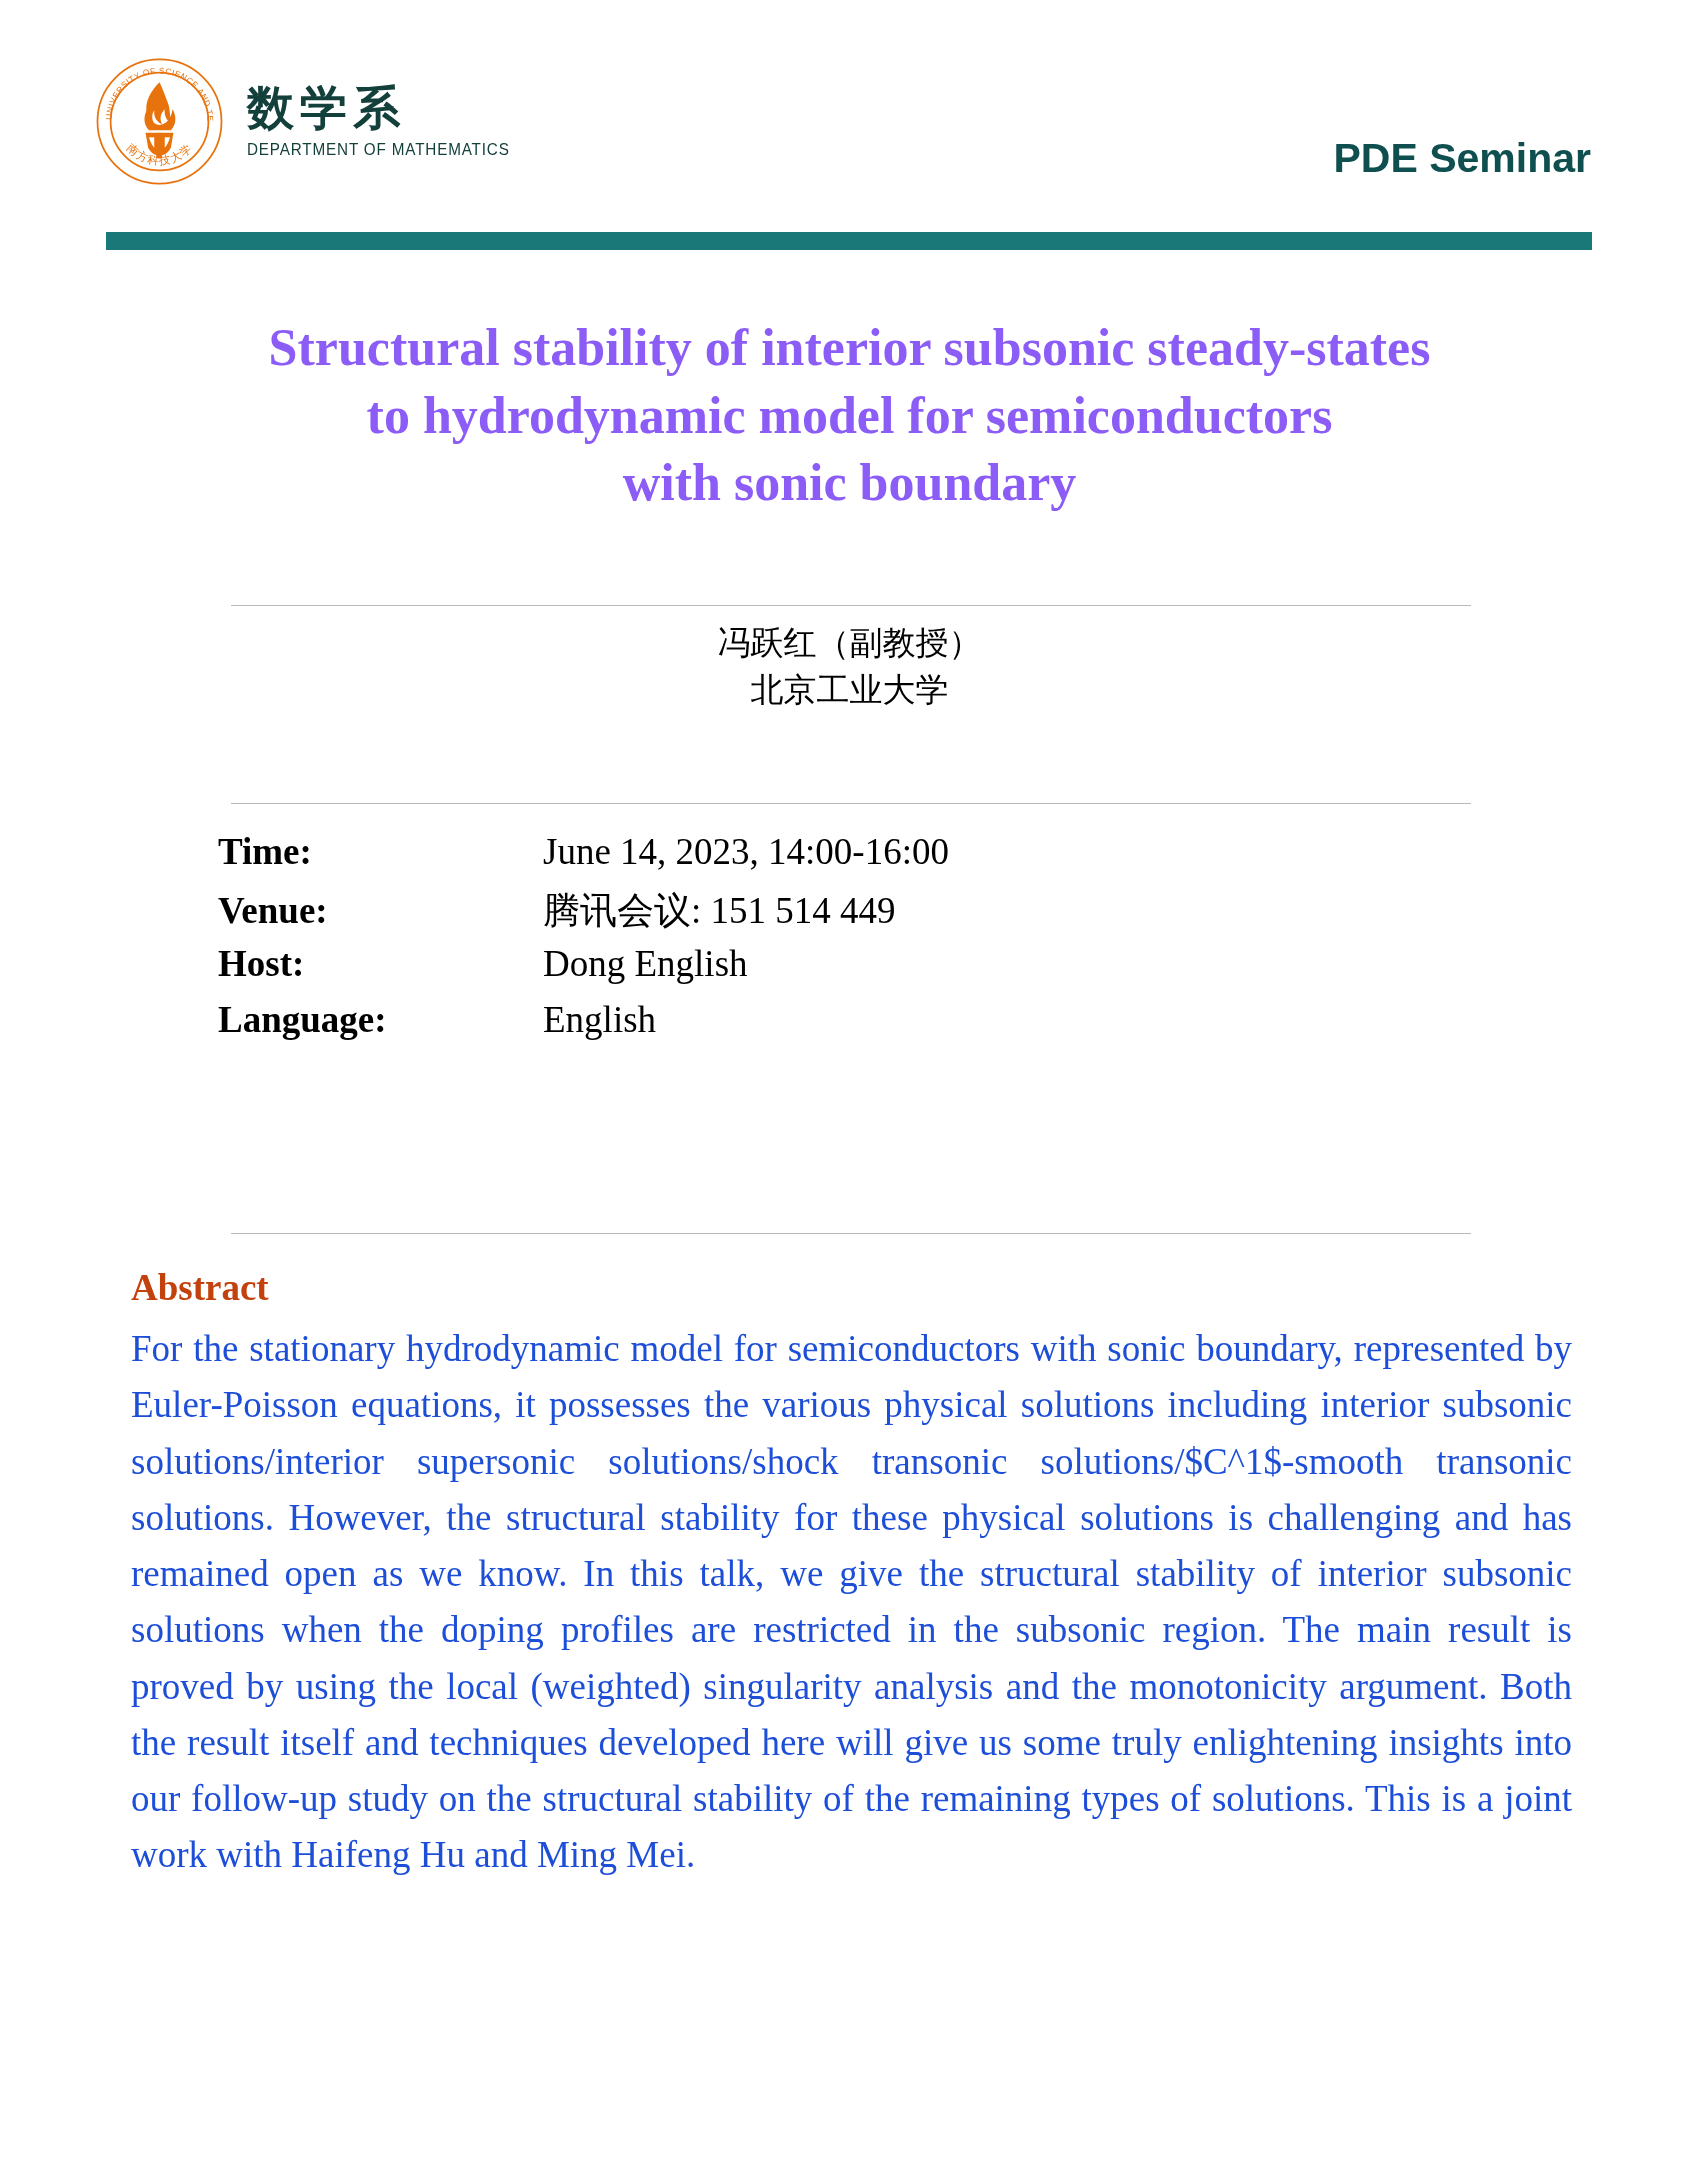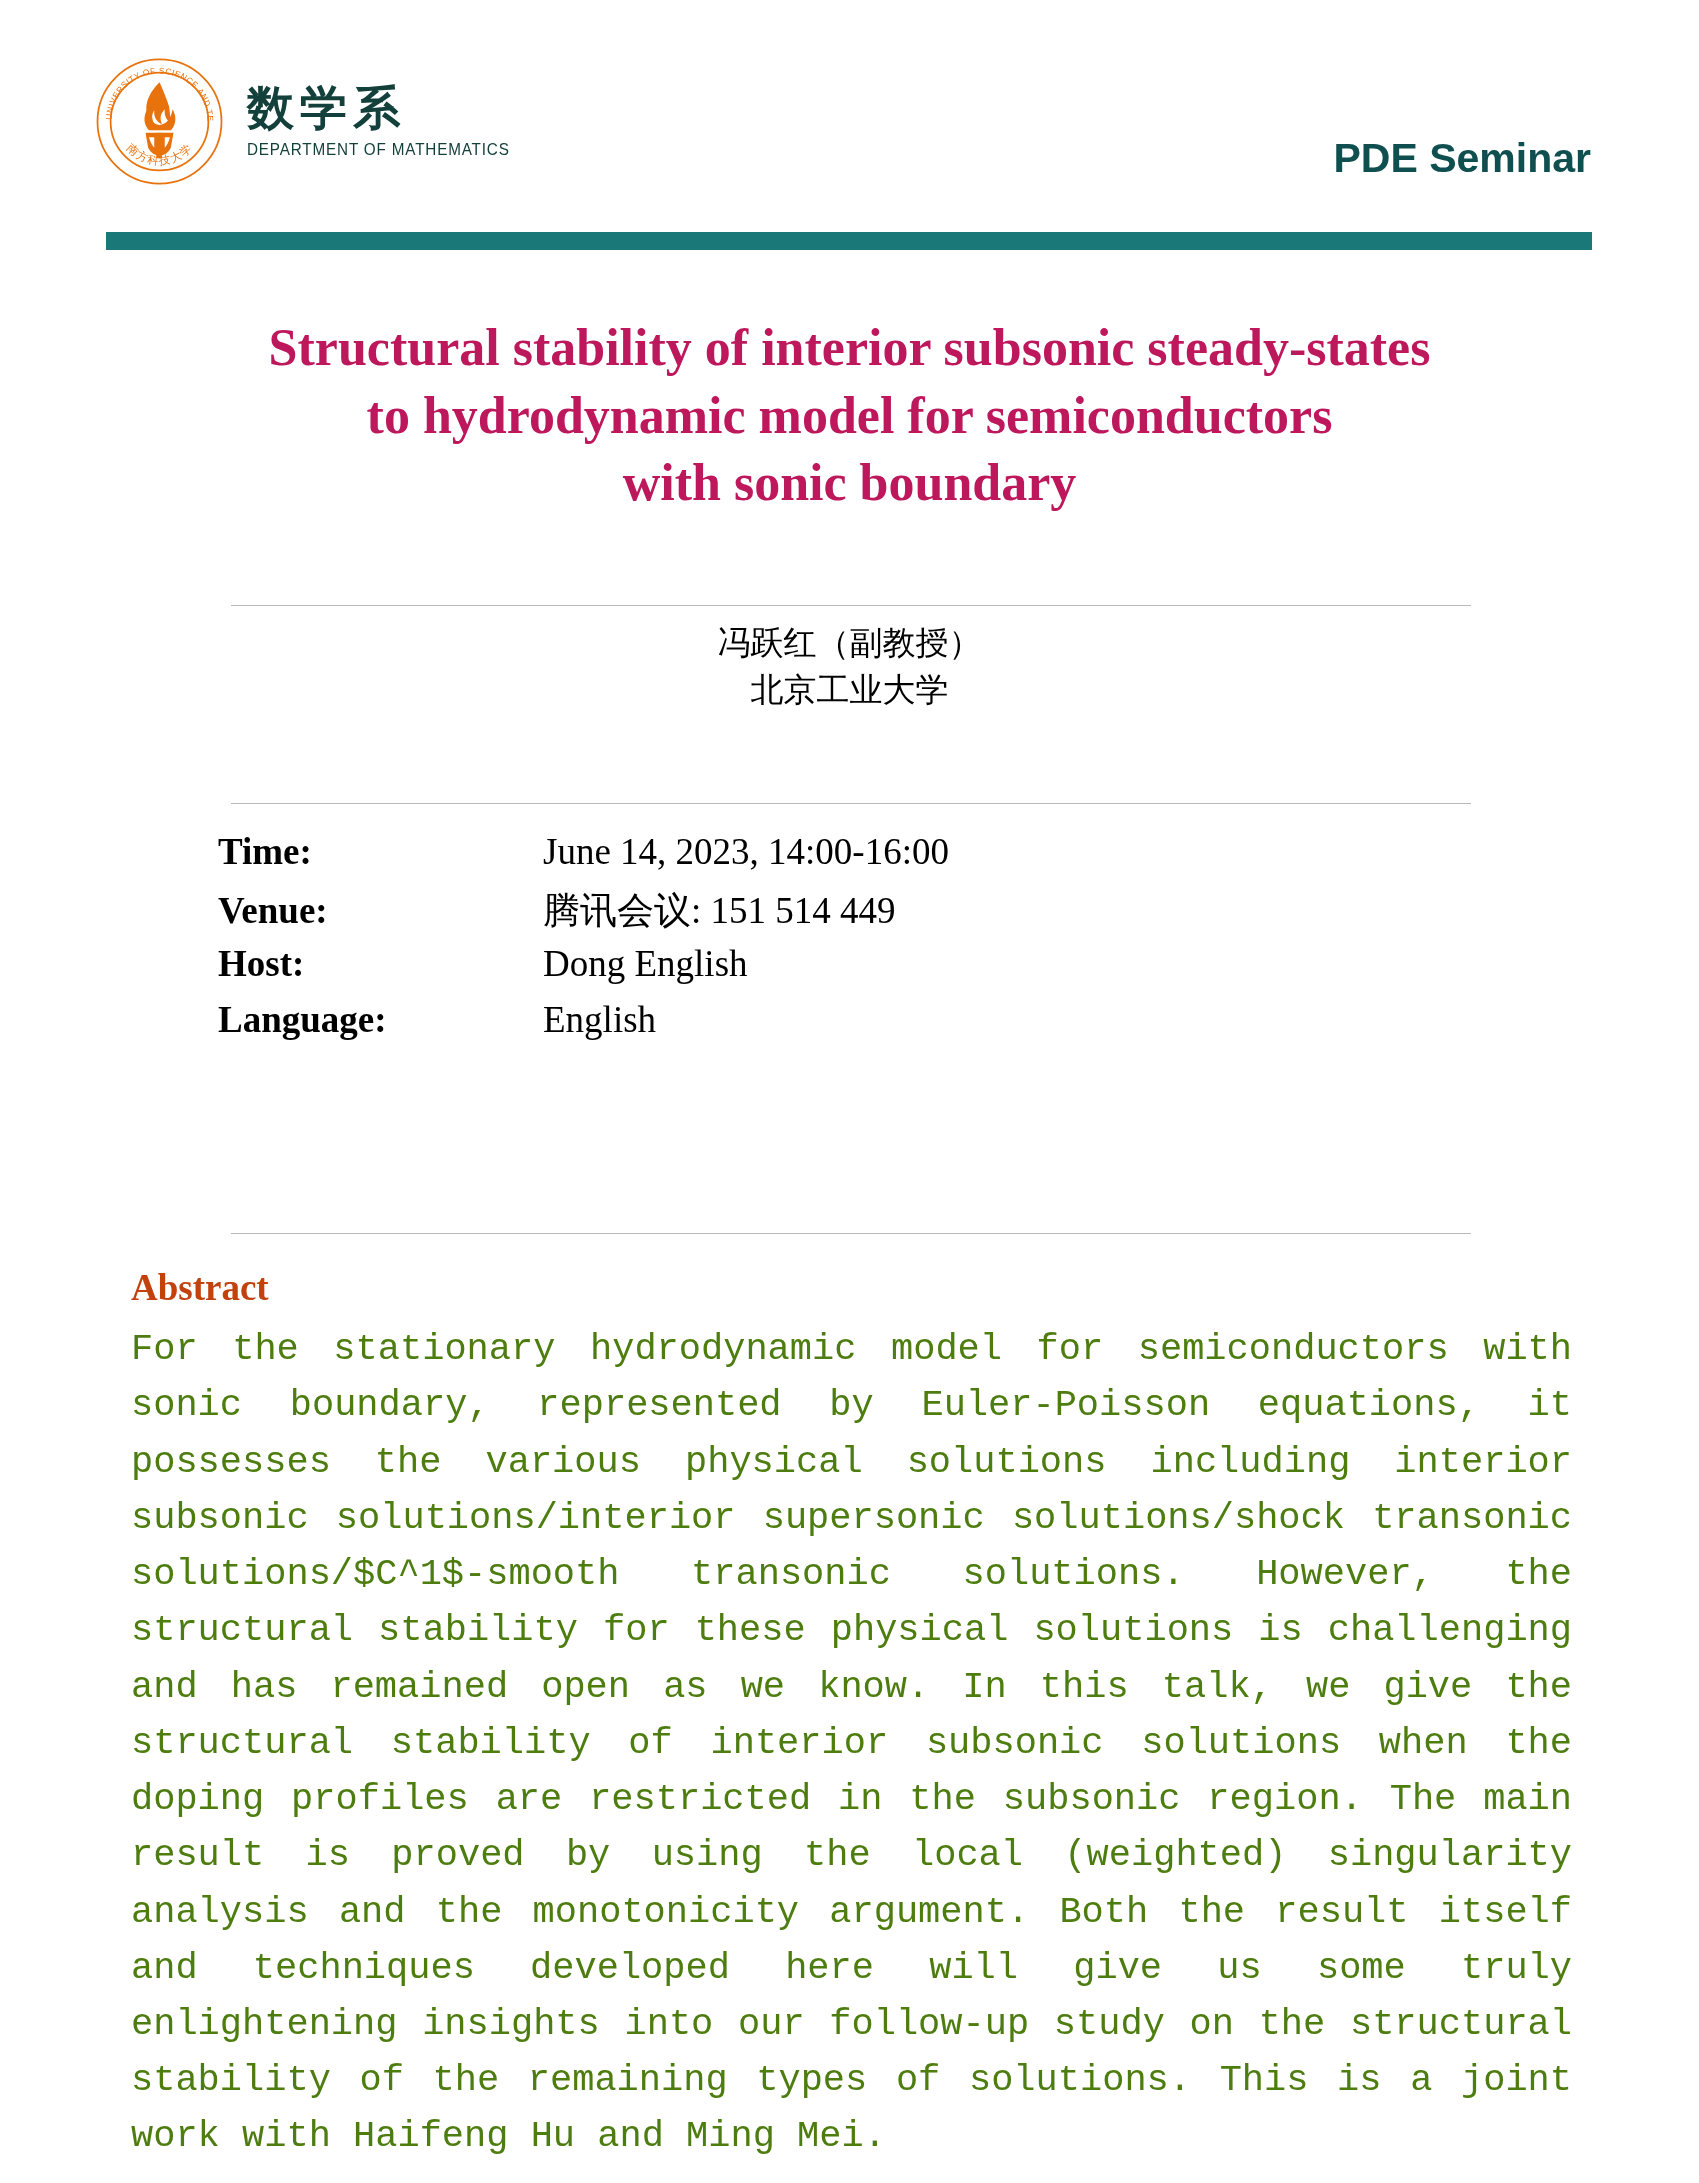--- a/index.html
+++ b/index.html
@@ -92,21 +92,21 @@
   .hr-2 { top: 803px; }
   .hr-3 { top: 1233px; }
 
   
   .talk-title {
     position: absolute;
     left: 79px;
     top: 314px;
     width: 1541px;
     text-align: center;
-    color: #be185d;
+    color: #8b5cf6;
     font-weight: bold;
     font-size: 52px;
     line-height: 1.30;
     font-family: "Liberation Serif", "DejaVu Serif", serif;
   }
   .talk-title .tl { display: block; }
 
   
   .speaker-block {
     position: absolute;
@@ -163,22 +163,22 @@
     font-size: 37px;
     color: #c2410c;
     margin-bottom: 12.2px;
     font-family: "Liberation Serif", "DejaVu Serif", serif;
   }
   .abstract-body {
     font-size: 37px;
     line-height: 1.52;
     text-align: justify;
     text-justify: inter-word;
-    color: #4d7c0f;
-    font-family: Liberation Mono, monospace;
+    color: #1d4ed8;
+    font-family: Liberation Serif, serif;
   }
 </style>
 </head>
 <body>
 
 <div class="header">
 
   <div class="logo-block">
 
     <svg class="logo-seal" viewBox="0 0 300 300">

